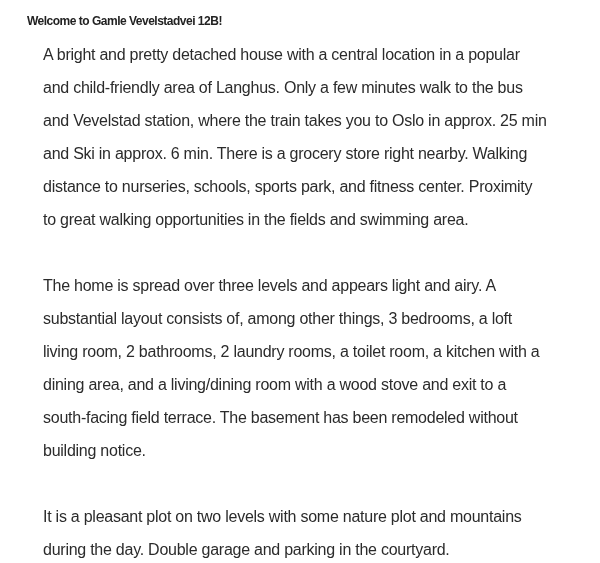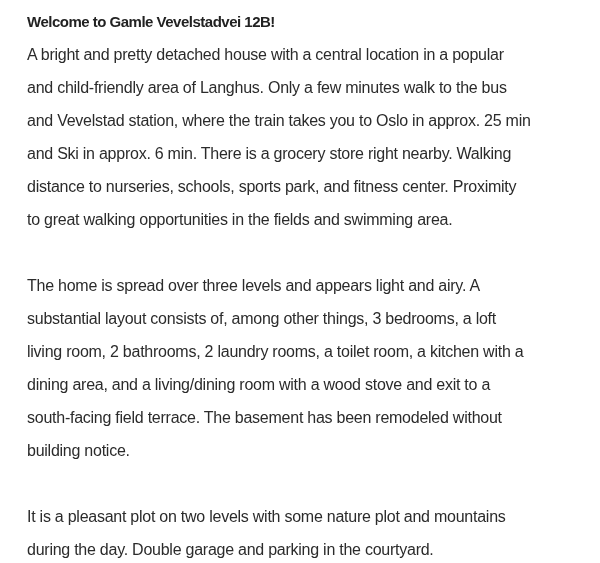--- a/index.html
+++ b/index.html
@@ -18,29 +18,29 @@
     padding: 5px 0 0 27px;
     font-family: "Liberation Sans", "DejaVu Sans", sans-serif;
     font-size: 16px;
     line-height: 33px;
     letter-spacing: -0.25px;
     color: #2b2b2b;
     background: #ffffff;
   }
   .doc h1 {
     margin: 0;
-    font-size: 15px;
+    font-size: 12px;
     font-weight: 700;
     line-height: 33px;
     letter-spacing: -0.5px;
     color: #222222;
     white-space: pre;
   }
   .doc p {
-    margin: 0 0 33px 0;
+    margin: 0 0 33px 16px;
     white-space: pre;
   }
   .doc p:last-child {
     margin-bottom: 0;
   }
 </style>
 </head>
 <body>
 
 <div class="doc">

